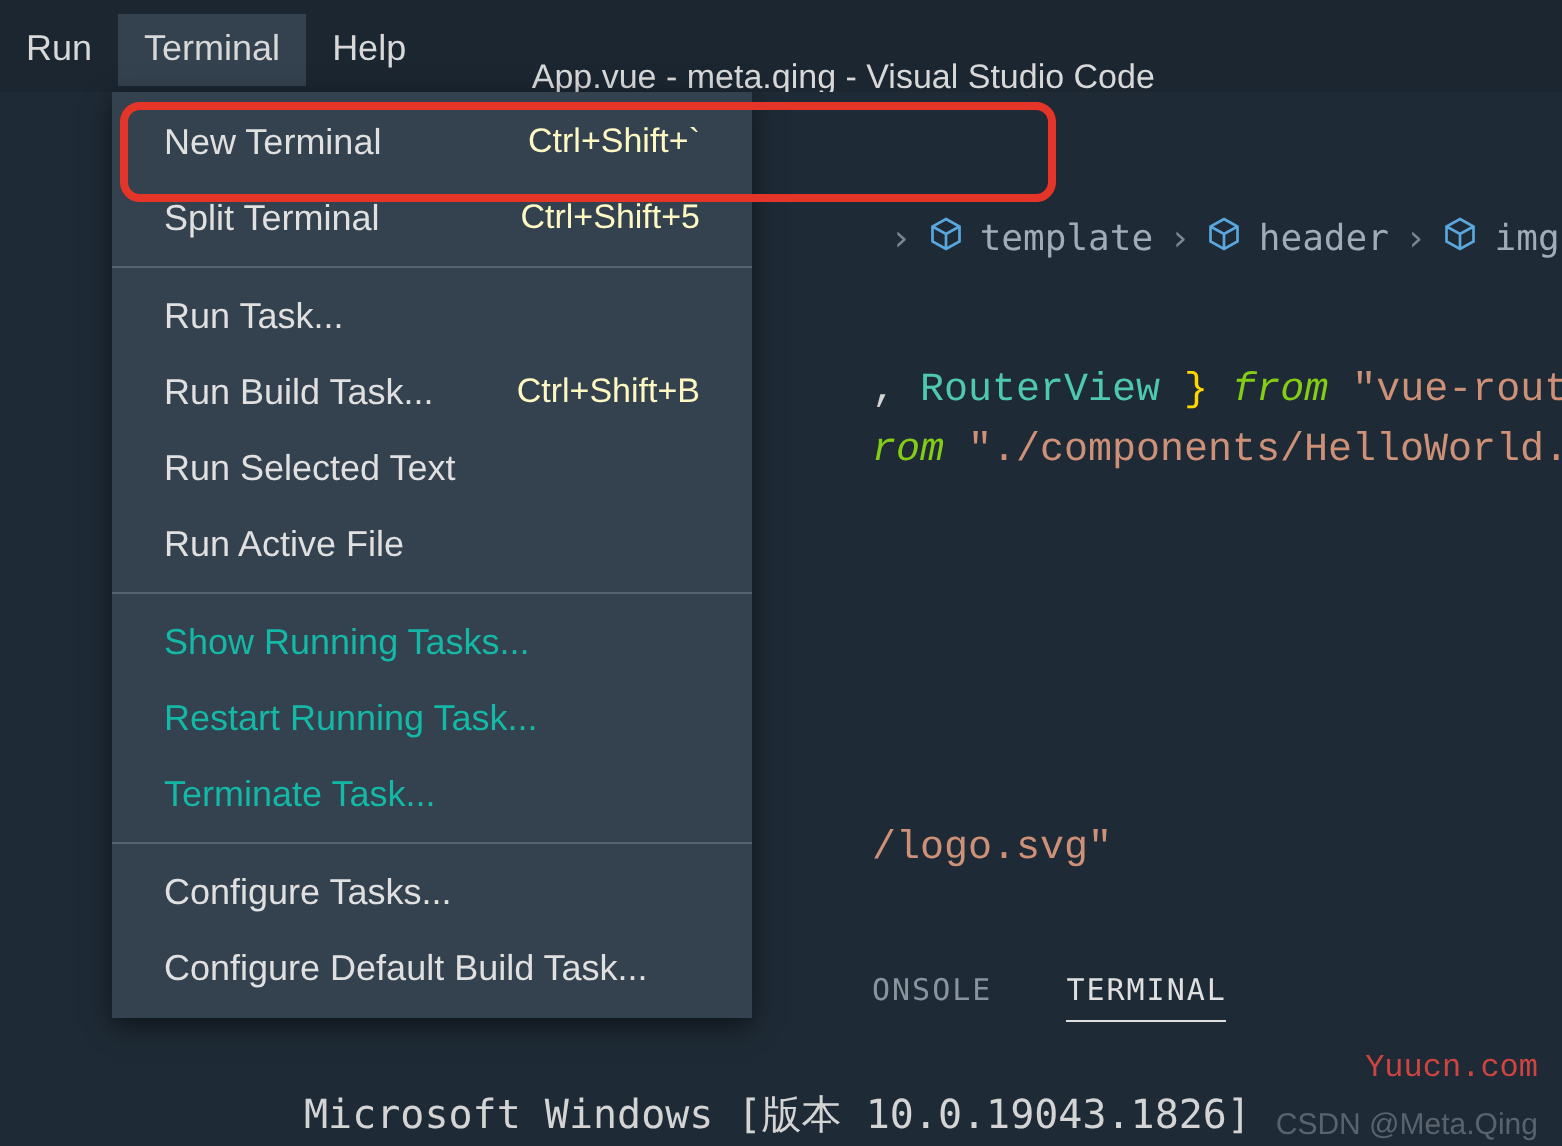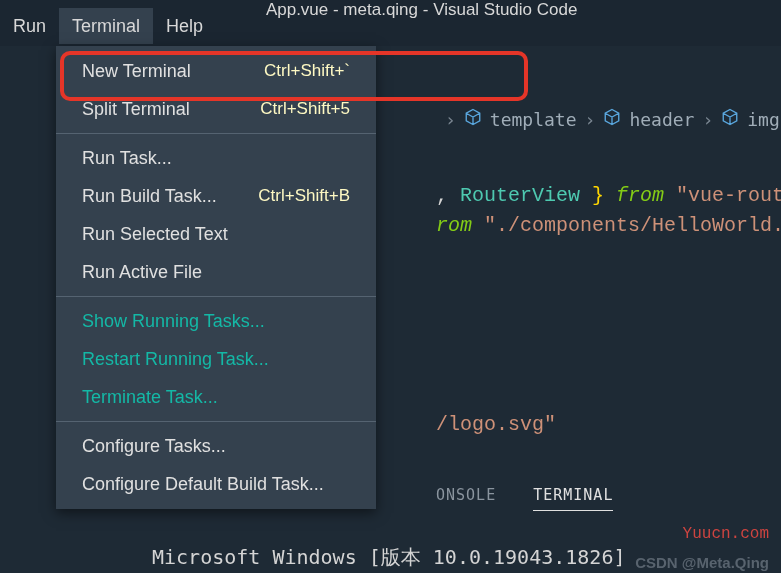--- a/index.html
+++ b/index.html
@@ -10,23 +10,23 @@
       font-family: "Segoe UI", sans-serif;
       color: #ccc;
       overflow: hidden;
       position: relative;
     }
     .topbar {
       position: absolute;
       top: 0; left: 0; right: 0;
       height: 56px;
       background: #1b2631;
-      border-bottom: 4px solid #7dd3fc;
-      display: flex;
-      align-items: flex-start;
+      border-bottom: 7px solid #7dd3fc;
+      display: flex;
+      align-items: flex-end;
     }
     .menu-items {
       display: flex;
       align-items: center;
       height: 100%;
     }
     .menu-item {
       padding: 0 13px;
       height: 36px;
       display: flex;
@@ -153,21 +153,20 @@
       color: #cd4440;
       font-family: Liberation Mono, monospace;
     }
     .watermark2 {
       position: absolute;
       top: 508px;
       right: 12px;
       font-size: 15px;
       color: #58636e;
       font-family: sans-serif;
-      font-weight: bold;
     }
     svg.cube { width: 18px; height: 18px; }
   </style>
 </head>
 <body>
 
 <div class="topbar">
   <div class="menu-items">
     <div class="menu-item">Run</div>
     <div class="menu-item active">Terminal</div>

